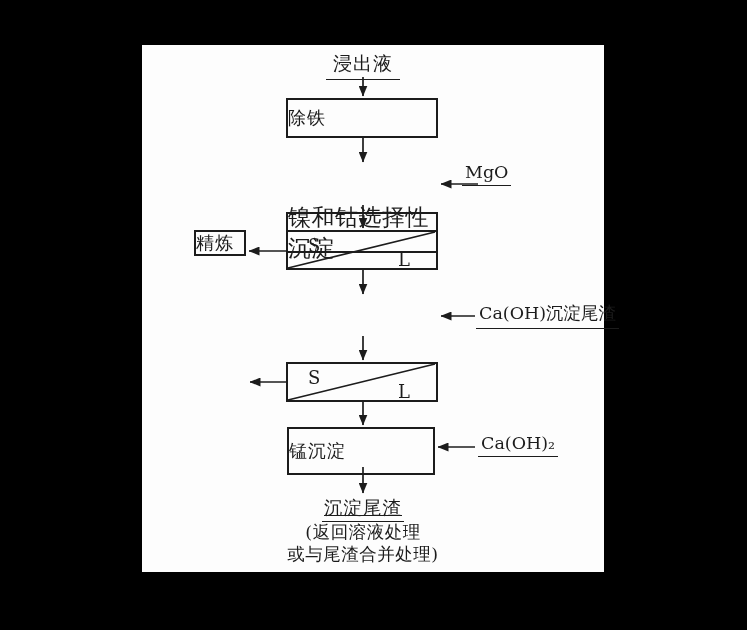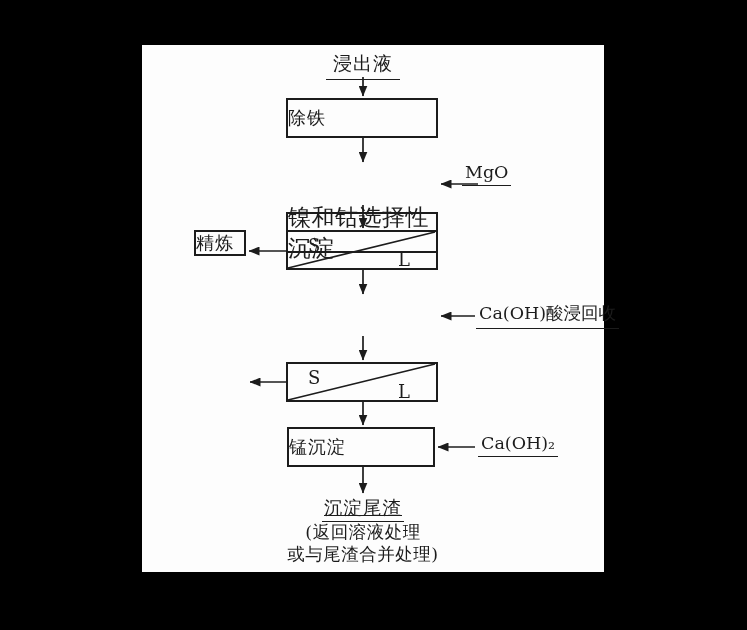--- a/index.html
+++ b/index.html
@@ -74,27 +74,27 @@
     <span>精炼</span>
   </div>
 
 
   <div class="slbox" style="left:144px; top:317px; width:152px; height:40px;">
     <span class="s-lab">S</span>
     <span class="l-lab">L</span>
   </div>
 
 
-  <div class="pbox" style="left:145px; top:382px; width:148px; height:40px;">
+  <div class="pbox" style="left:145px; top:382px; width:148px; height:48px;">
     <span>锰沉淀</span>
   </div>
 
   <div class="reagent" style="left:320px; top:117px;">MgO</div>
 
-  <div class="reagent" style="left:334px; top:256px;">Ca(OH)酸浸回收</div>
+  <div class="reagent" style="left:334px; top:256px;">Ca(OH)沉淀尾渣</div>
 
   <div class="reagent" style="left:336px; top:388px;">Ca(OH)₂</div>
 
   <div class="bottom-block">
     <div><span class="residue">沉淀尾渣</span></div>
     <div class="note">(返回溶液处理</div>
     <div class="note">或与尾渣合并处理)</div>
   </div>
 
 </div>

